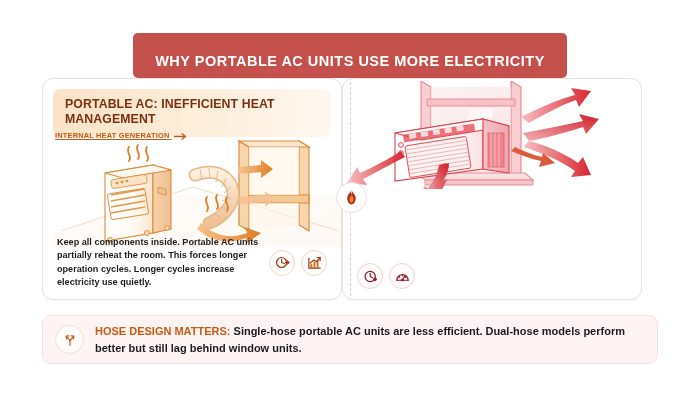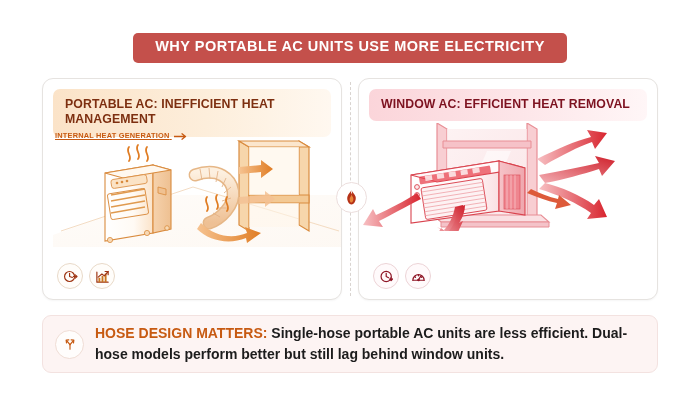--- a/index.html
+++ b/index.html
@@ -30,35 +30,34 @@
     width: 700px;
     display: flex;
     justify-content: center;
   }
   .title-banner {
     background: #c4504b;
     color: #ffffff;
     font-size: 14.5px;
     font-weight: bold;
     letter-spacing: 0.5px;
-    padding: 5px 22px 9px 22px;
+    padding: 20px 22px 9px 22px;
     border-radius: 5px;
     white-space: nowrap;
     font-family: "Liberation Sans", sans-serif;
   }
 
   
   .panels {
     position: absolute;
     top: 78px;
     left: 42px;
     width: 616px;
     height: 248px;
     display: flex;
-    gap: 16px;
   }
   .panel {
     position: relative;
     width: 300px;
     height: 222px;
     background: #ffffff;
     border: 1px solid #e6e3e0;
     border-radius: 11px;
     box-sizing: border-box;
     overflow: hidden;
@@ -190,21 +189,21 @@
     border-radius: 50%;
     border: 1px solid #f0ddd5;
     background: #fffdfc;
     display: flex;
     align-items: center;
     justify-content: center;
     flex-shrink: 0;
     margin-right: 11px;
   }
   .footer-text {
-    font-size: 14px;
+    font-size: 11px;
     line-height: 1.5;
     color: #1c1c1c;
     font-weight: bold;
   }
   .footer-label {
     color: #c75a12;
     font-weight: bold;
   }
 
   
@@ -334,20 +333,21 @@
       </div>
 
       <div class="heat-label">
         <span>INTERNAL HEAT GENERATION</span>
         <svg width="16" height="7" style="vertical-align:middle;margin-left:2px" viewBox="0 0 16 7">
           <path d="M0 3.5 L11 3.5 M8 0.8 L11.5 3.5 L8 6.2" stroke="#c75a12" stroke-width="1.3" fill="none" stroke-linecap="round" stroke-linejoin="round"></path>
         </svg>
       </div>
 
       <div class="caption-row">
+        <div class="caption">Keep all components inside. Portable AC units partially reheat the room. This forces longer operation cycles. Longer cycles increase electricity use quietly.</div>
         <div class="badges">
           <div class="badge badge-left">
             <svg width="15" height="15" viewBox="0 0 24 24" fill="none" stroke="#9e3412" stroke-width="1.9" stroke-linecap="round" stroke-linejoin="round">
               <circle cx="10.5" cy="12" r="8"></circle>
               <path d="M10.5 6.8 L10.5 12 L15 13.6"></path>
               <path d="M16.5 12 L22 12 M19.6 9.3 L22.4 12 L19.6 14.7"></path>
             </svg>
           </div>
           <div class="badge badge-left">
             <svg width="15" height="15" viewBox="0 0 24 24" fill="none" stroke="#9e3412" stroke-width="1.9" stroke-linecap="round" stroke-linejoin="round">
@@ -357,21 +357,20 @@
               <rect x="15.5" y="7.5" width="3" height="13.5" fill="#c9761f" stroke="none"></rect>
               <path d="M5 13 L11 8 L15 11 L21 4"></path>
               <path d="M21 4 L21 9 M21 4 L16.2 4"></path>
             </svg>
           </div>
         </div>
       </div>
     </div>
 
     <div class="panel panel-right">
-      <div class="panel-head">WINDOW AC: EFFICIENT HEAT REMOVAL</div>
 
       <div class="illus">
         <svg width="300" height="108" viewBox="0 0 300 108" xmlns="http://www.w3.org/2000/svg">
           <defs>
             <linearGradient id="winAcBody" x1="0" y1="0" x2="1" y2="0">
               <stop offset="0%" stop-color="#ffffff"></stop>
               <stop offset="70%" stop-color="#fff7f8"></stop>
               <stop offset="100%" stop-color="#fadfe2"></stop>
             </linearGradient>
             <linearGradient id="winAcSide" x1="0" y1="0" x2="1" y2="0">

